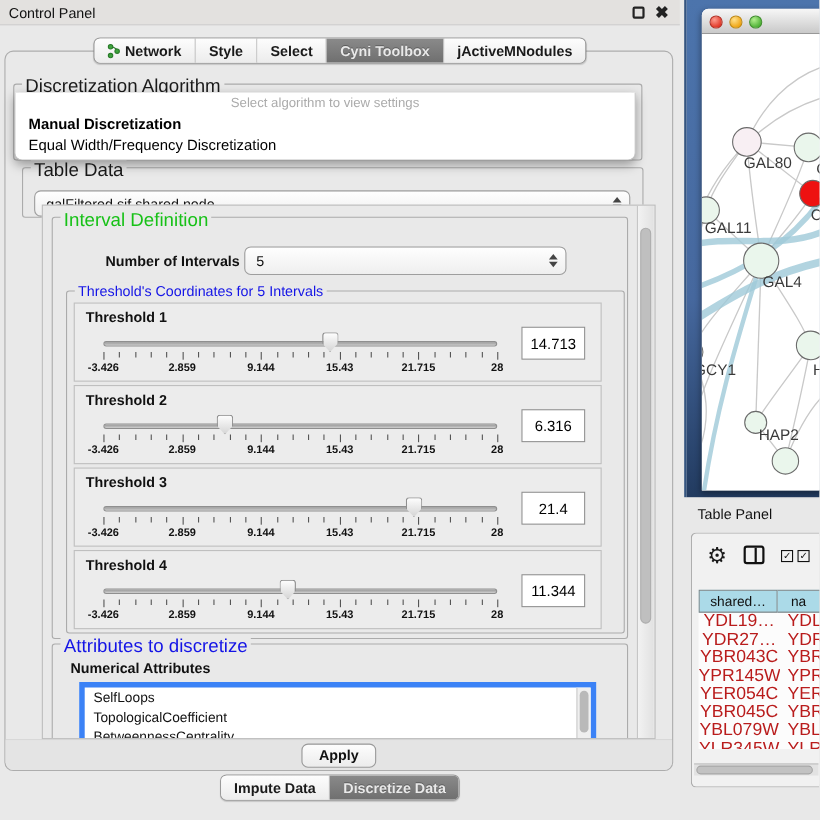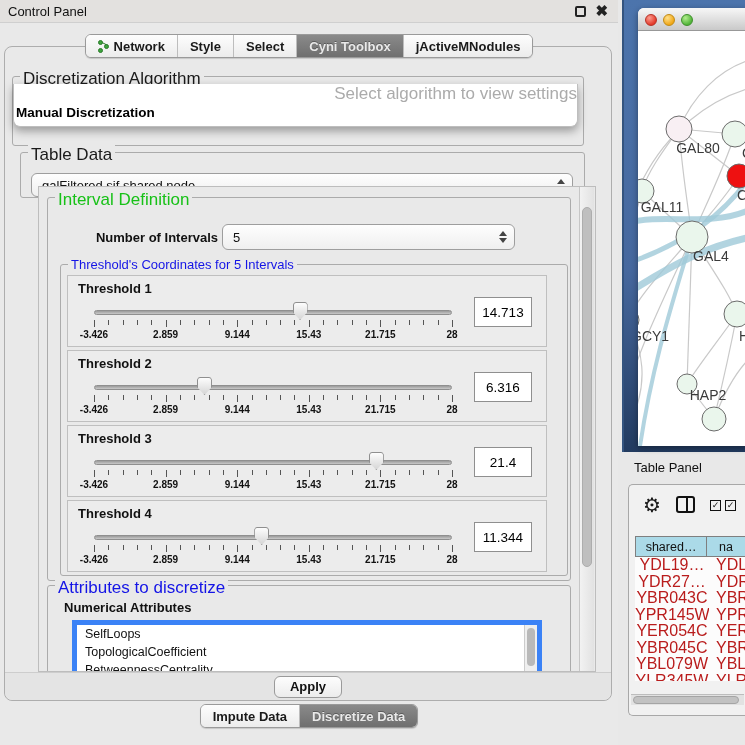--- a/index.html
+++ b/index.html
@@ -34,22 +34,22 @@
   .glabel.black { color:#1A1A1A; }
   .glabel.green { color:#17C117; }
   .glabel.blue  { color:#1414E6; }
 
   
   .g-alg { left:12px; top:76px; width:572px; height:70px; }
   .alg-combo { position:absolute; left:8px; top:20px; width:556px; height:26px; border:3px solid #6FA7E0; border-radius:8px; background:#FDFDFD; }
 
   
   .popup { position:absolute; left:13px; top:84px; width:565px; background:#FFFFFF; border:1px solid #BEBEBE; border-top:none; border-radius:0 0 7px 7px; box-shadow:0 4px 10px rgba(0,0,0,.35); z-index:25; padding-bottom:4px; }
-  .popup .ph { height:19px; line-height:19px; text-align:right; color:#ABABAB; font-size:17px; }
-  .popup .item { height:19px; line-height:19px; padding-left:2px; font-size:13.5px; color:#000; }
+  .popup .ph { height:19px; line-height:19px; text-align:center; color:#ABABAB; font-size:12px; }
+  .popup .item { height:19px; line-height:19px; padding-left:12px; font-size:13.5px; color:#000; }
   .popup .item.bold { font-weight:bold; }
 
   
   .g-tdata { left:20px; top:152px; width:565px; height:46px; }
   .combo { position:absolute; background:linear-gradient(#FEFEFE,#EFEFEF); border:1px solid #9E9E9E; border-radius:6px; font-size:13px; color:#111; display:flex; align-items:center; padding:0 10px; }
   .combo .spin { position:absolute; right:7px; top:50%; transform:translateY(-50%); display:flex; flex-direction:column; gap:2px; }
   .combo .spin b { width:0; height:0; border-left:4px solid transparent; border-right:4px solid transparent; }
   .combo .spin b.up { border-bottom:5px solid #444; }
   .combo .spin b.dn { border-top:5px solid #444; }
   .tdata-combo { left:10px; top:20px; width:542px; height:24px; }
@@ -162,20 +162,21 @@
 
   <div class="groupbox g-alg">
     <span class="glabel black">Discretization Algorithm</span>
     <div class="alg-combo"></div>
   </div>
 
   <div class="popup">
     <div class="ph">Select algorithm to view settings</div>
     <div id="popup-items">
         <div class="item bold">Manual Discretization</div>
+        <div class="item">Equal Width/Frequency Discretization</div>
       </div>
   </div>
 
   <div class="groupbox g-tdata">
     <span class="glabel black">Table Data</span>
     <div class="combo tdata-combo">
       <span>galFiltered.sif shared node</span>
       <span class="spin">
           <b class="up"></b>
           <b class="dn"></b>

